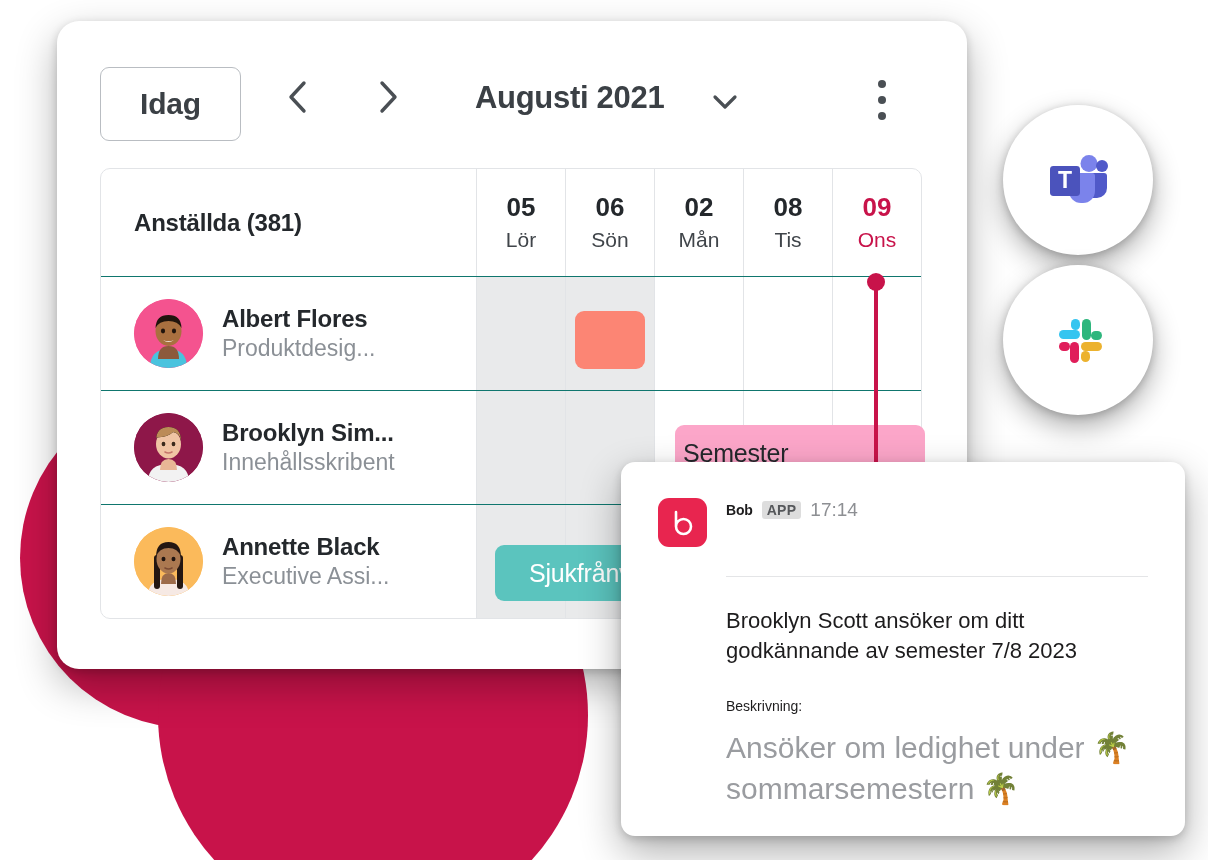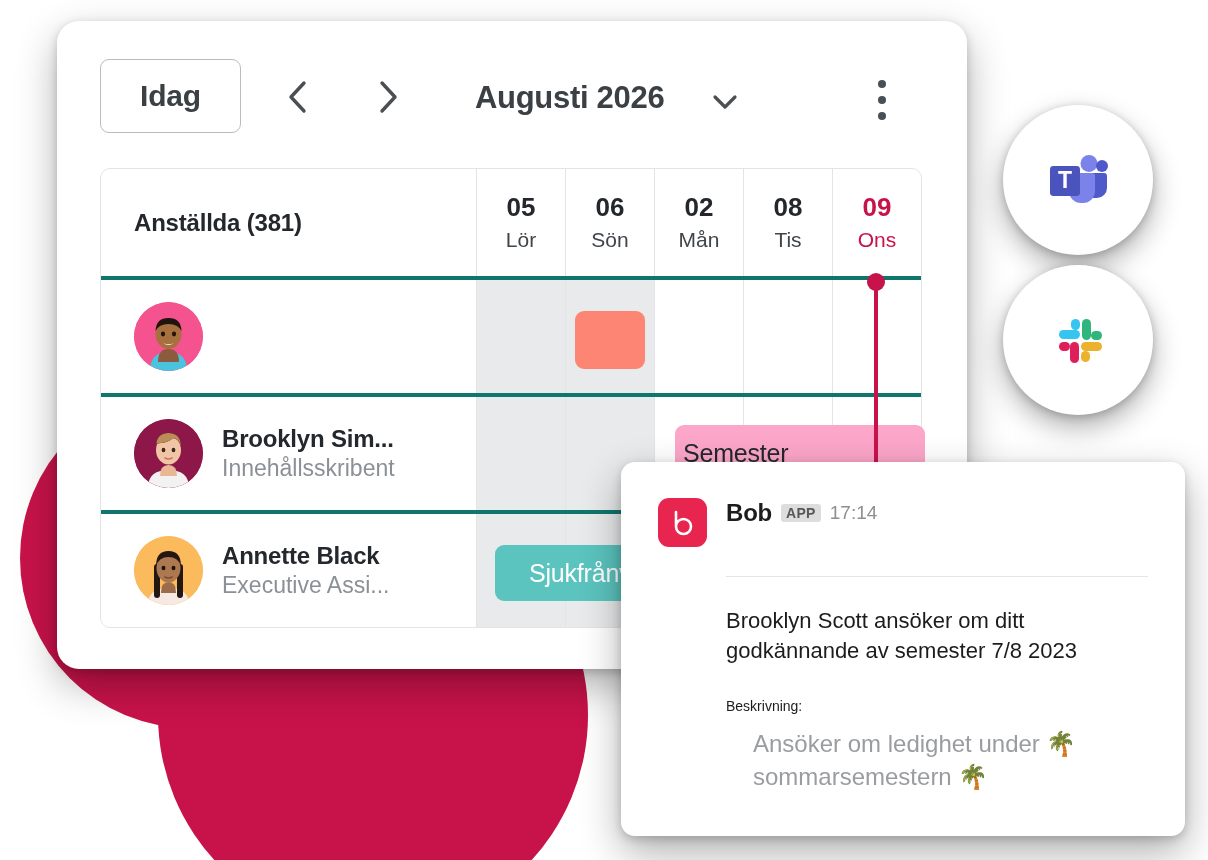--- a/index.html
+++ b/index.html
@@ -62,21 +62,21 @@
     position: absolute;
     left: 0; top: 0;
     width: 910px;
     height: 146px;
     display: flex;
     align-items: center;
   }
   .today-btn {
     position: absolute;
     left: 43px;
-    top: 38px;
+    top: 46px;
     width: 141px;
     height: 74px;
     border: 1.6px solid #b9bdc2;
     border-radius: 9px;
     background: #fff;
     display: flex;
     align-items: center;
     justify-content: center;
     cursor: pointer;
     box-sizing: border-box;
@@ -151,21 +151,21 @@
     top: 147px;
     width: 822px;
     border: 1px solid #e2e4e7;
     border-radius: 10px;
     background: #fff;
     box-sizing: border-box;
     overflow: hidden;
   }
   .cal-row {
     display: flex;
-    border-bottom: 4px solid #0f766e;
+    border-bottom: 1px solid #0f766e;
   }
   .cal-row:last-child { border-bottom: none; }
 
   .col-name  { width: 375px; flex: 0 0 375px; box-sizing: border-box; }
   .col-day   { width: 89px;  flex: 0 0 89px;  box-sizing: border-box;
                border-left: 1px solid #e2e4e7; }
 
   
   .head-row { height: 107px; }
   .head-name {
@@ -341,21 +341,21 @@
     flex: 0 0 49px;
     display: flex;
     align-items: center;
     justify-content: center;
     position: relative;
   }
   .bob-logo svg { display: block; }
   .notif-meta { display: flex; flex-direction: column; gap: 5px; padding-top: 1px; }
   .notif-line1 { display: flex; align-items: center; gap: 9px; }
   .notif-sender {
-    font-size: 24px;
+    font-size: 14px;
     font-weight: 700;
     color: #1d1c1d;
     letter-spacing: -0.2px;
   }
   .notif-badge {
     font-size: 14px;
     font-weight: 700;
     color: #56585b;
     background: #dddddd;
     border-radius: 3px;
@@ -388,26 +388,25 @@
     line-height: 1.38;
     max-width: 440px;
   }
   .notif-subhead {
     font-size: 14px;
     color: #1d1c1d;
     margin-top: 30px;
     line-height: 1.38;
   }
   .notif-desc {
-    font-size: 24px;
+    font-size: 30px;
     color: #9a9ca0;
     margin-top: 11px;
     line-height: 1.38;
     max-width: 420px;
-    margin-left: 27px;
   }
 </style>
 </head>
 <body>
 
 <div class="stage">
 
   <div class="blob blob-left"></div>
   <div class="blob blob-bottom"></div>
 
@@ -428,21 +427,21 @@
       </div>
 
       <div class="nav-arrow nav-next">
         <span>
           <svg width="22" height="34" viewBox="0 0 22 34" fill="none">
             <path d="M5 3 L18 17 L5 31" stroke="#4a4f54" stroke-width="3.4" stroke-linecap="round" stroke-linejoin="round"></path>
           </svg>
         </span>
       </div>
 
-      <div class="month-label">Augusti 2026</div>
+      <div class="month-label">Augusti 2021</div>
 
       <div class="month-chevron">
         <span>
           <svg width="26" height="17" viewBox="0 0 26 17" fill="none">
             <path d="M3 3 L13 13 L23 3" stroke="#4a4f54" stroke-width="3.2" stroke-linecap="round" stroke-linejoin="round"></path>
           </svg>
         </span>
       </div>
 
       <div class="kebab">
@@ -485,20 +484,24 @@
             <svg viewBox="0 0 69 69" width="69" height="69">
               <circle cx="34.5" cy="34.5" r="34.5" fill="#F4538F"></circle>
               <path d="M16 69 Q16 50 34.5 50 Q53 50 53 69 Z" fill="#49C3DE"></path>
               <path d="M24 60 Q24 47 34.5 47 Q45 47 45 60 Z" fill="#8C5A3C"></path>
               <ellipse cx="34.5" cy="32" rx="13" ry="15" fill="#A9703F"></ellipse>
               <path d="M21.5 29 Q22 16 34.5 16 Q47 16 47.5 29 Q44 22 34.5 22 Q25 22 21.5 29 Z" fill="#20140C"></path>
               <ellipse cx="29" cy="32" rx="2.1" ry="2.4" fill="#20140C"></ellipse>
               <ellipse cx="40" cy="32" rx="2.1" ry="2.4" fill="#20140C"></ellipse>
               <path d="M29 41 Q34.5 45 40 41 Q34.5 43.5 29 41 Z" fill="#fff"></path>
             </svg>
+          </div>
+          <div class="emp-text">
+            <div class="emp-name">Albert Flores</div>
+            <div class="emp-role">Produktdesig...</div>
           </div>
         </div>
         <div class="col-day day-cell weekend"></div>
         <div class="col-day day-cell weekend"></div>
         <div class="col-day day-cell"></div>
         <div class="col-day day-cell"></div>
         <div class="col-day day-cell"></div>
       </div>
 
       <div class="cal-row body-row">

